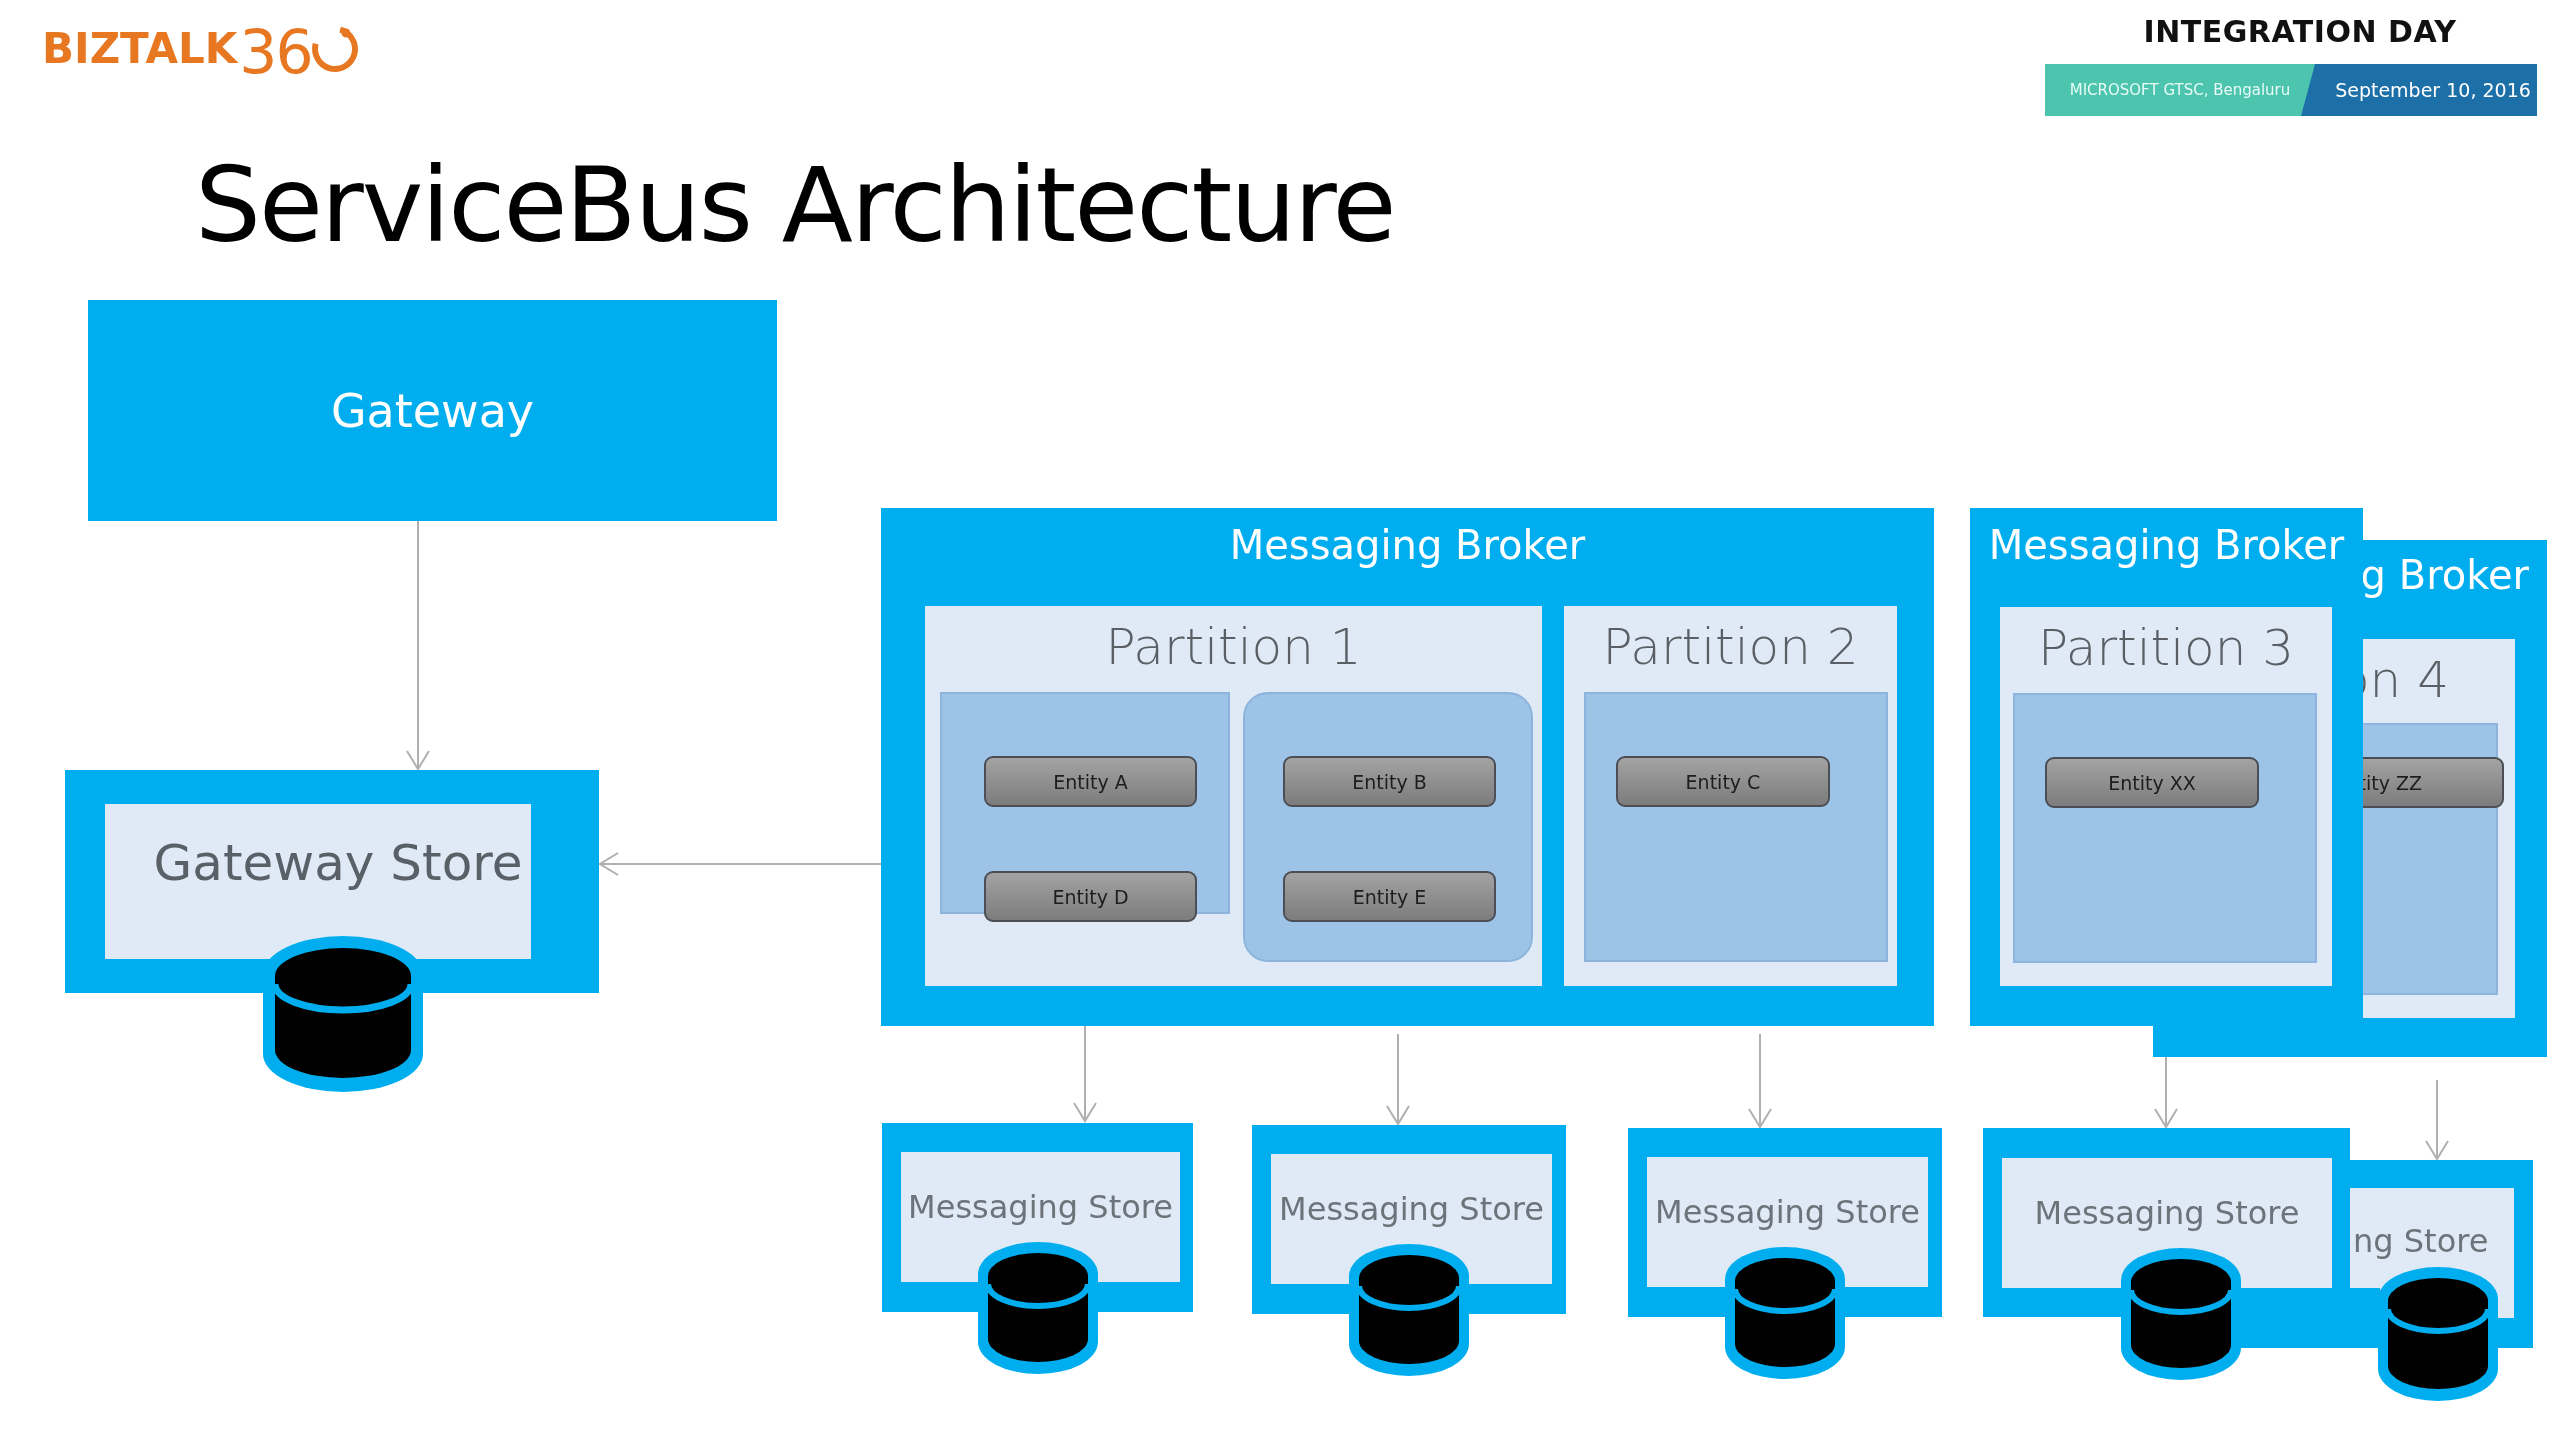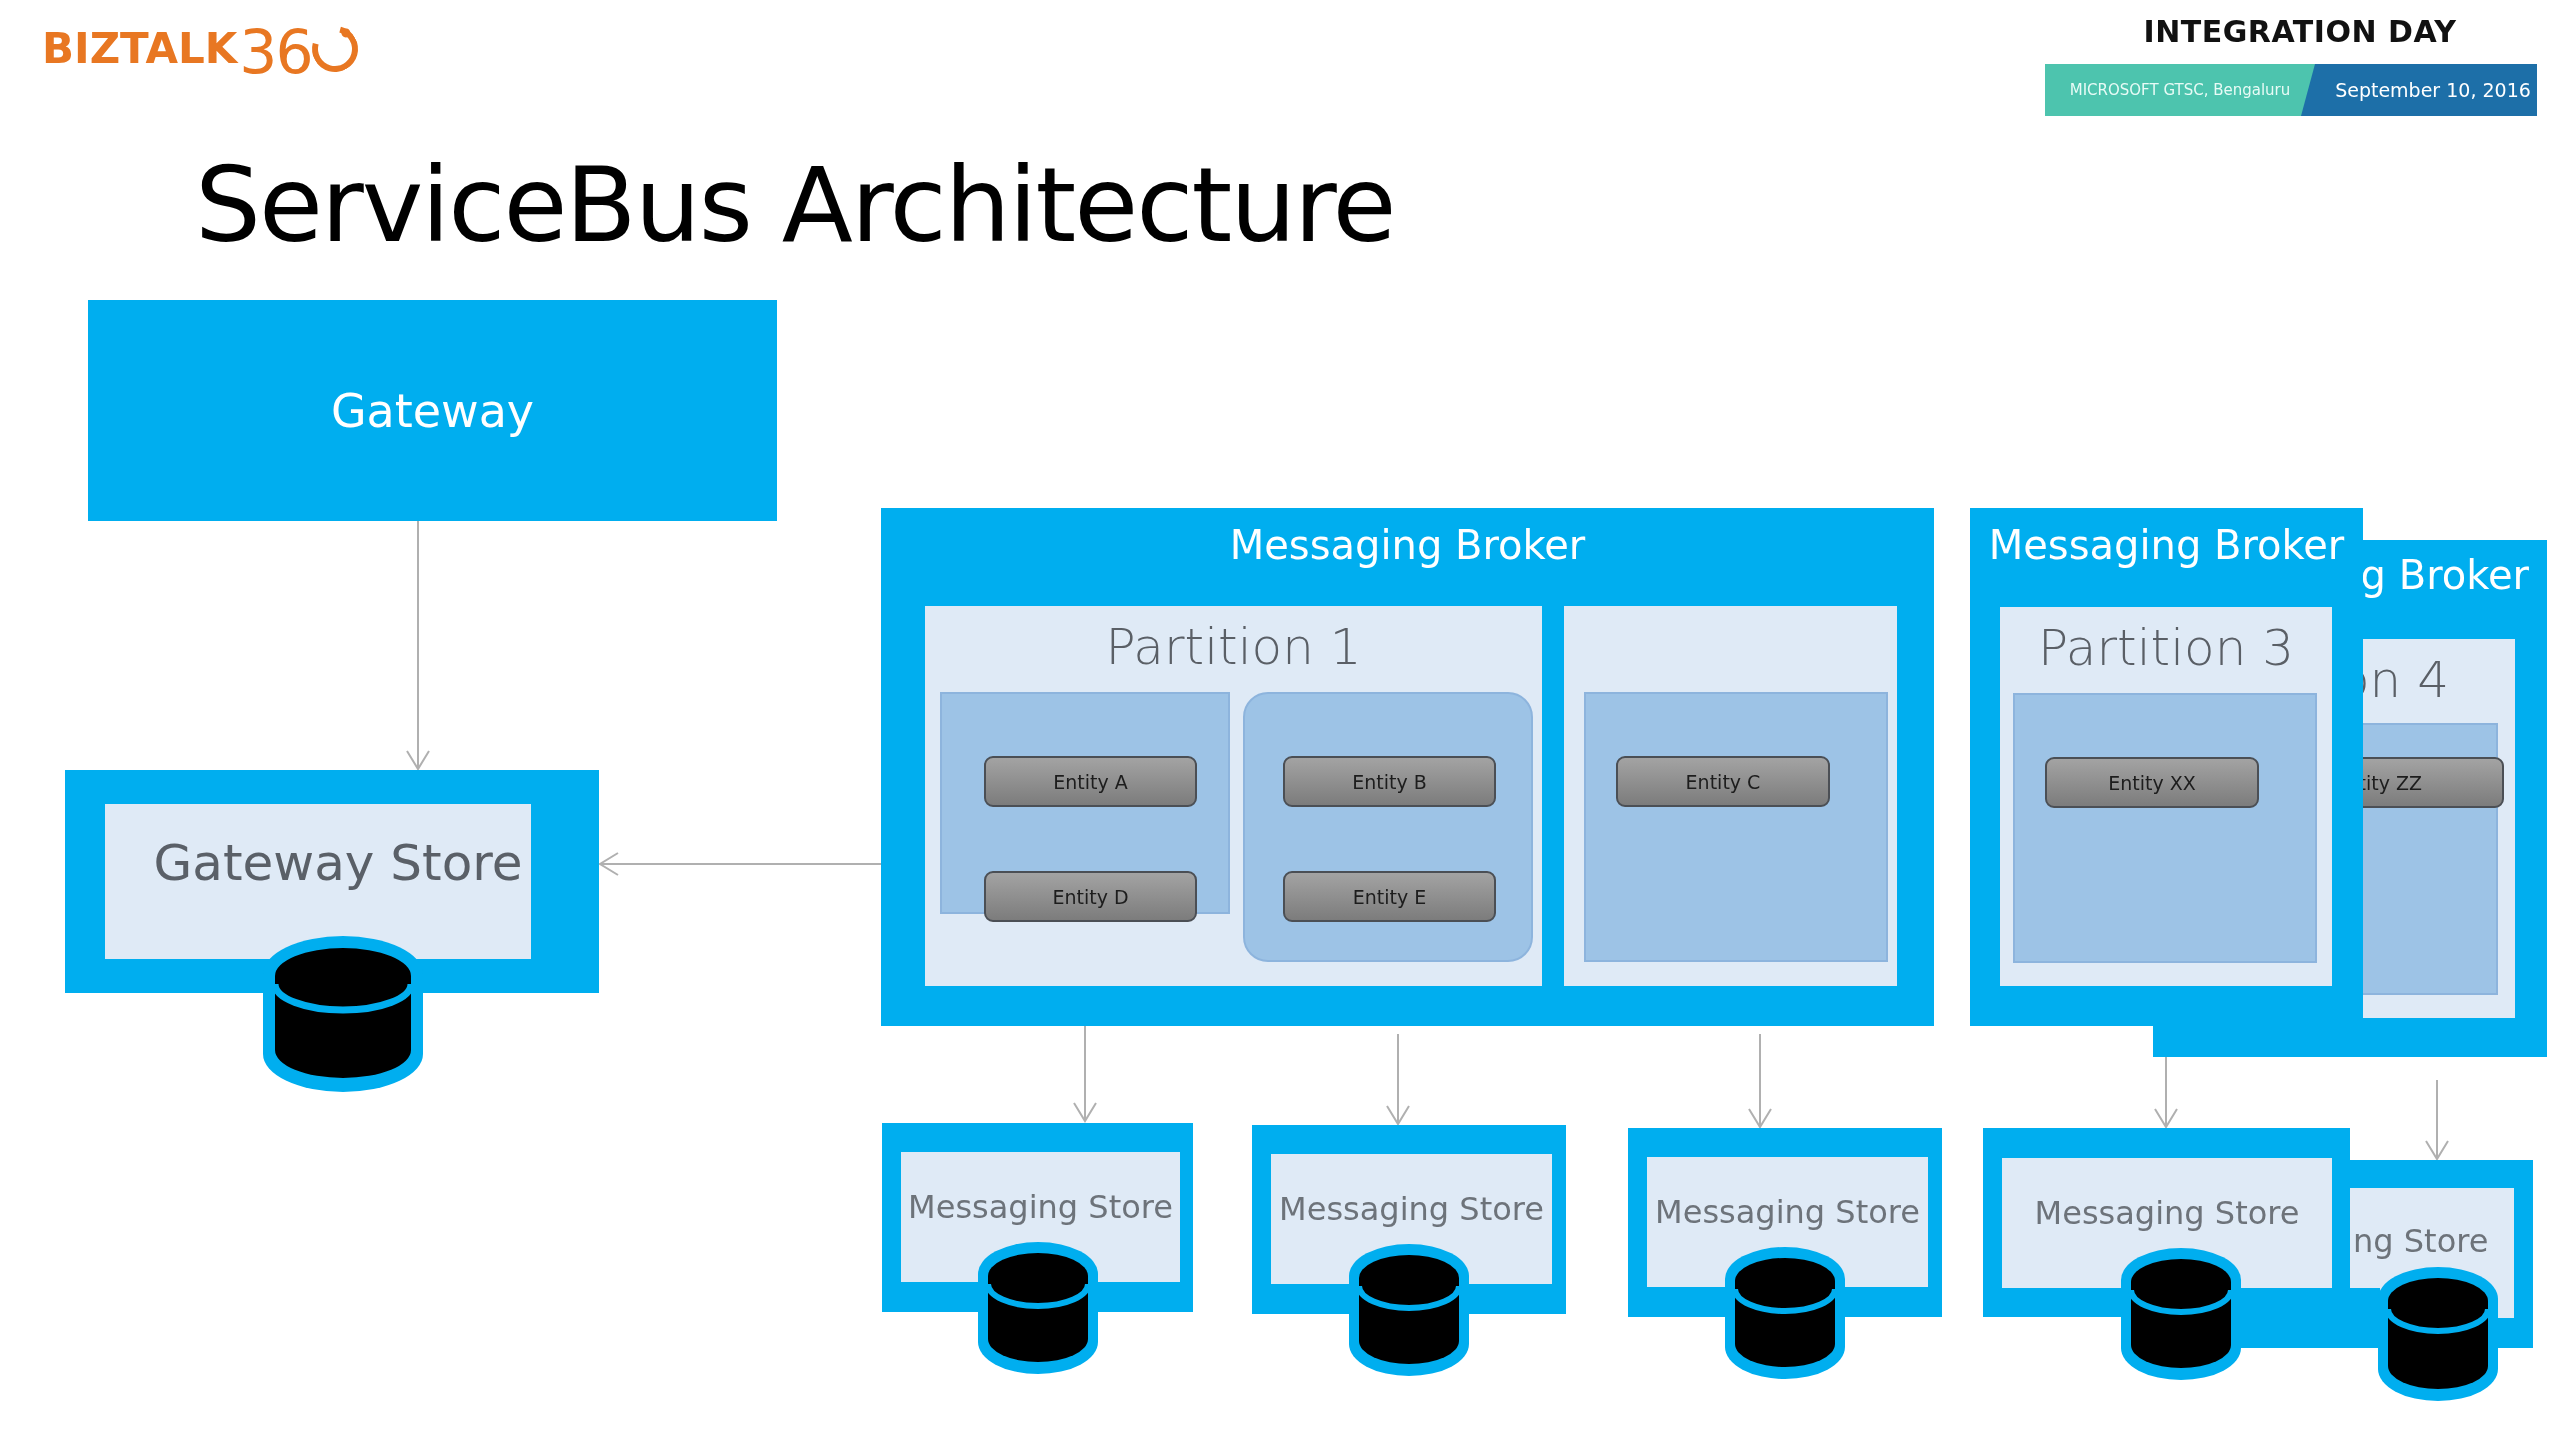--- a/index.html
+++ b/index.html
@@ -118,20 +118,21 @@
       <div class="abs entity" style="left:42px; top:62px; width:213px; height:51px;">Entity A</div>
       <div class="abs entity" style="left:42px; top:177px; width:213px; height:51px;">Entity D</div>
     </div>
     <div class="abs inner" style="left:318px; top:86px; width:290px; height:270px;border-radius:25px;">
       <div class="abs entity" style="left:38px; top:62px; width:213px; height:51px;">Entity B</div>
       <div class="abs entity" style="left:38px; top:177px; width:213px; height:51px;">Entity E</div>
     </div>
   </div>
 
   <div class="abs panel" style="left:683px; top:98px; width:333px; height:380px;">
+    <div class="abs partition-title" style="left:0; top:12px; width:100%;">Partition 2</div>
     <div class="abs inner" style="left:20px; top:86px; width:304px; height:270px;">
       <div class="abs entity" style="left:30px; top:62px; width:214px; height:51px;">Entity C</div>
     </div>
   </div>
 </div>
 
 <div class="abs blue" style="left:2153px; top:540px; width:394px; height:517px;">
   <div class="abs broker-title" style="left:0; top:12px; width:100%; text-align:right; padding-right:18px; box-sizing:border-box;">g Broker</div>
   <div class="abs panel" style="left:0; top:99px; width:362px; height:379px;">
     <div class="abs partition-title" style="left:0; top:12px; width:100%; text-align:right; padding-right:66px; box-sizing:border-box;">on 4</div>

